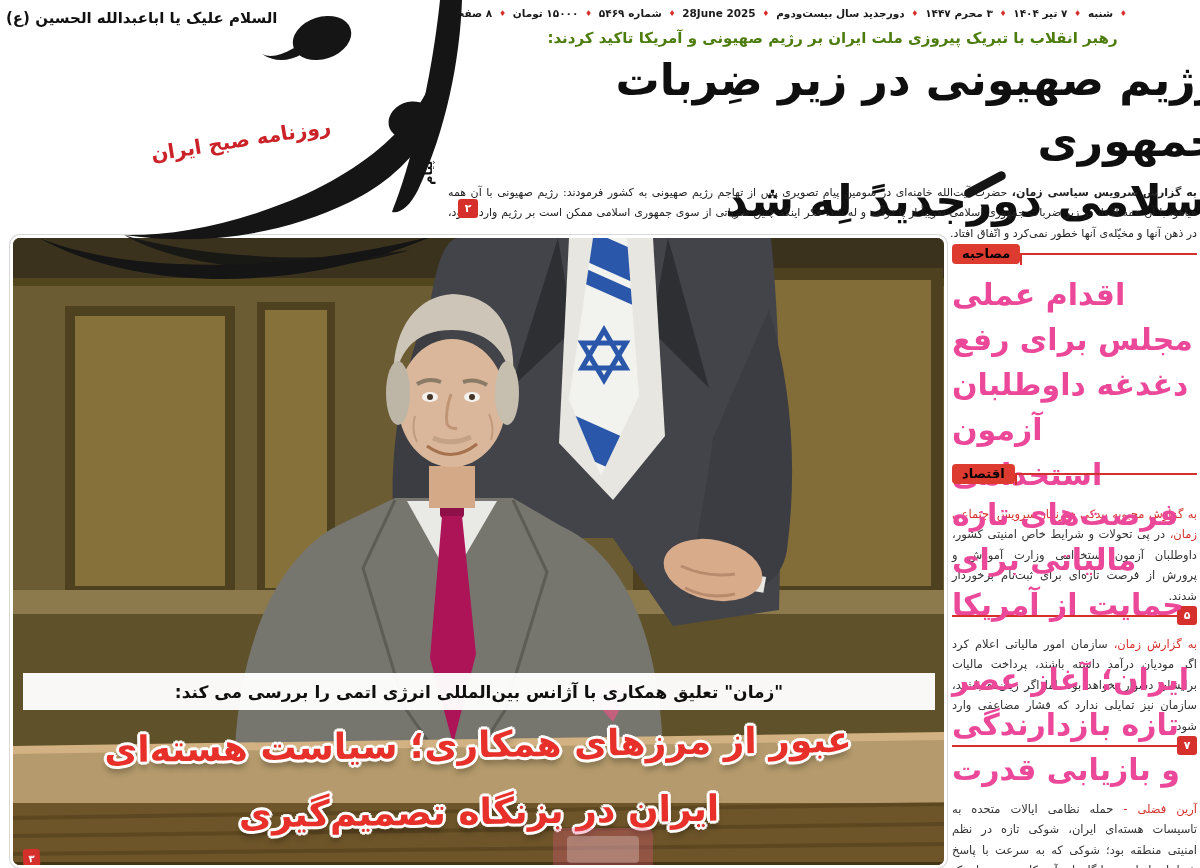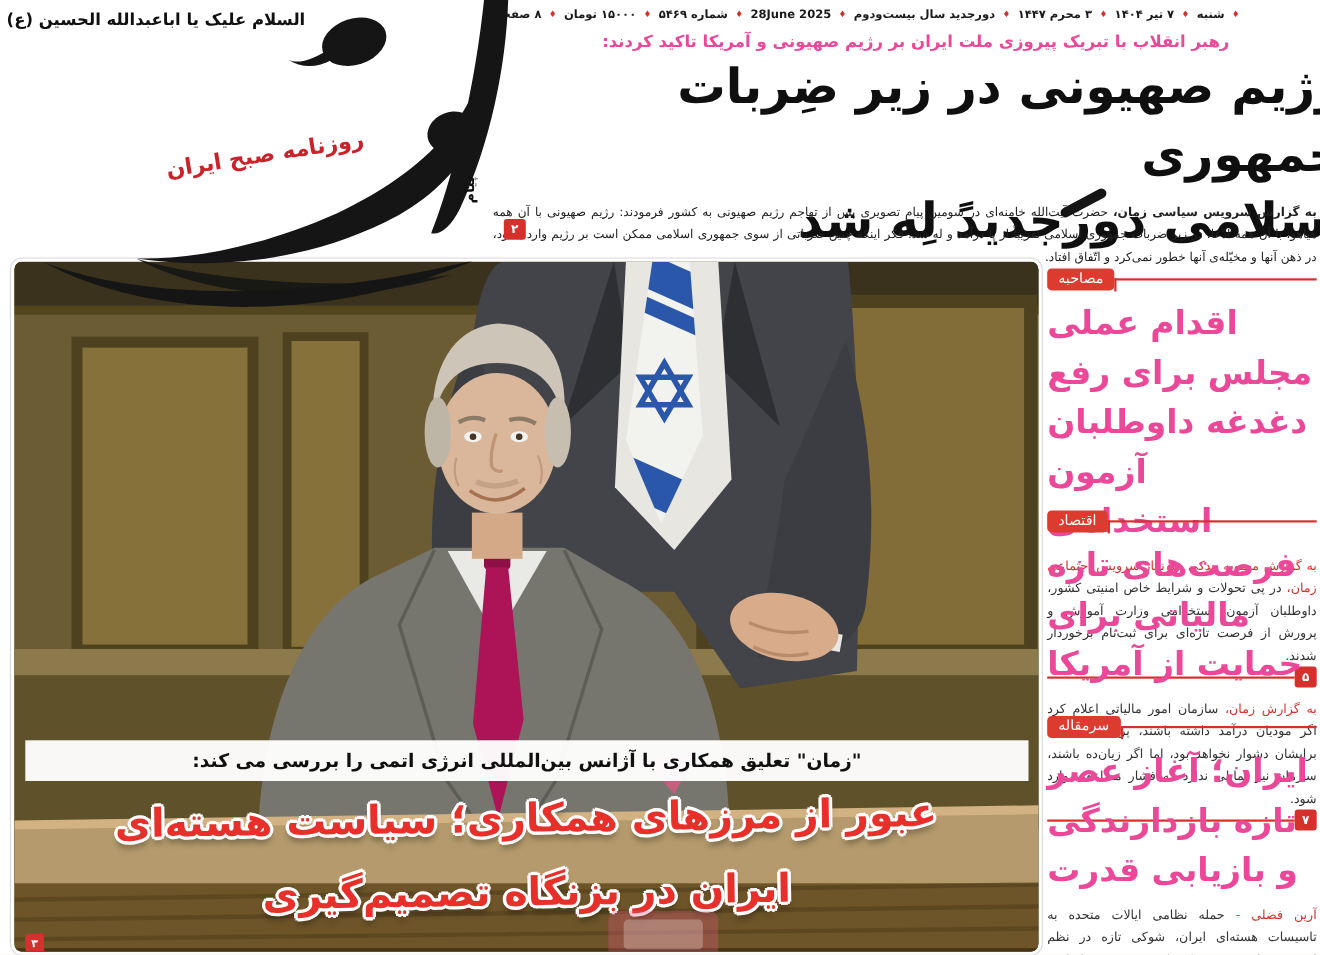--- a/index.html
+++ b/index.html
@@ -18,36 +18,36 @@
   .masthead { position:absolute; top:0; left:110px; width:380px; height:285px; z-index:6; pointer-events:none; }
   .tagline { position:absolute; top:128px; left:150px; transform:rotate(-9deg);
              color:#cb2128; font-size:20px; font-weight:bold; z-index:7; }
   .logo-small { position:absolute; top:185px; left:420px; transform:rotate(-90deg);
                 transform-origin:left top; color:#111; font-size:13px; font-weight:bold; z-index:7; }
   .logo-slash { position:absolute; top:180px; left:962px; width:46px; height:9px; background:#151515;
                 border-radius:5px; transform:rotate(-28deg); z-index:6; }
 
   
   .kicker { position:absolute; top:29px; left:470px; width:725px; text-align:center;
-            font-size:15px; font-weight:bold; color:#ec4899; }
+            font-size:15px; font-weight:bold; color:#4d7c0f; }
   .headline { position:absolute; top:50px; left:484px; width:737px; text-align:right;
               font-weight:900; color:#0f0f0f; line-height:1.38; font-size:44px; letter-spacing:-1px; }
   .lead-par { position:absolute; top:183px; left:448px; width:749px; font-size:11px;
               line-height:1.85; text-align:justify; color:#222; direction:rtl; }
   .lead-par b { font-weight:bold; }
   .pagebox { background:#d6302c; color:#fff; font-size:11px; font-weight:bold;
              width:20px; height:19px; border-radius:3px; display:flex; align-items:center;
              justify-content:center; }
   .lead-pagebox { position:absolute; top:199px; left:458px; z-index:3; }
 
   
   .sidebar { position:absolute; top:0; right:0; width:248px; height:868px; }
   .sec { position:absolute; right:3px; width:245px; display:flex; flex-direction:column; }
   .sec-top { display:flex; align-items:center; height:22px; }
-  .sec-label { background:#dd3a30; color:#ffffff; font-size:13px; font-weight:normal;
+  .sec-label { background:#dd3a30; color:#000000; font-size:13px; font-weight:bold;
                padding:2px 10px 3px; border-radius:4px; white-space:nowrap; }
   .sec-topline { flex:1; height:12px; border-top:2px solid #d6302c; border-left:2px solid #d6302c;
                  margin-top:10px; }
   .sec-headline { margin-top:7px; font-weight:900; color:#ec4899; text-align:left;
                   font-size:30px; line-height:1.5; letter-spacing:-0.5px; }
   .sec-body { margin-top:7px; font-size:11.5px; line-height:1.78; text-align:justify; color:#333; }
   .sec-body .redlead { color:#d6302c; font-weight:normal; }
   .sec-bottom { margin-top:auto; display:flex; align-items:center; }
   .sec-botline { flex:1; height:2px; background:#d6302c; }
 
@@ -240,24 +240,20 @@
       <div class="sec-body">
         <span class="redlead">به گزارش زمان،</span><span> سازمان امور مالیاتی اعلام کرد اگر مودیان درآمد داشته باشند، پرداخت مالیات برایشان دشوار نخواهد بود، اما اگر زیان‌ده باشند، سازمان نیز تمایلی ندارد که فشار مضاعفی وارد شود.</span>
       </div>
       <div class="sec-bottom">
         <div class="pagebox">۷</div>
         <div class="sec-botline"></div>
       </div>
     </div>
 
     <div class="sec" style="top:650px; height:210px;">
-      <div class="sec-top">
-        <div class="sec-topline"></div>
-        <div class="sec-label">سرمقاله</div>
-      </div>
       <div class="sec-headline">ایران؛ آغاز عصر تازه بازدارندگی و بازیابی قدرت</div>
       <div class="sec-body">
         <span class="redlead">آرین فضلی -</span><span> حمله نظامی ایالات متحده به تاسیسات هسته‌ای ایران، شوکی تازه در نظم امنیتی منطقه بود؛ شوکی که به سرعت با پاسخ شجاعانه ایران به پایگاه‌های آمریکایی و تحمیل یک آتش‌بس تاریخی بر بازیگران اصلی بحران روبه‌رو شد.</span>
       </div>
 
     </div>
 
   </div>
 </div>
 

